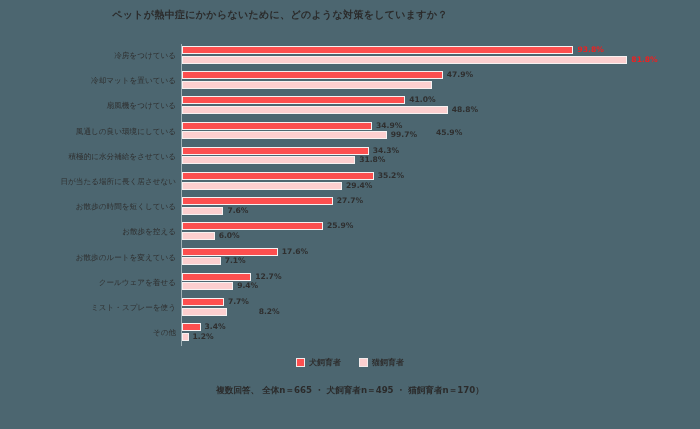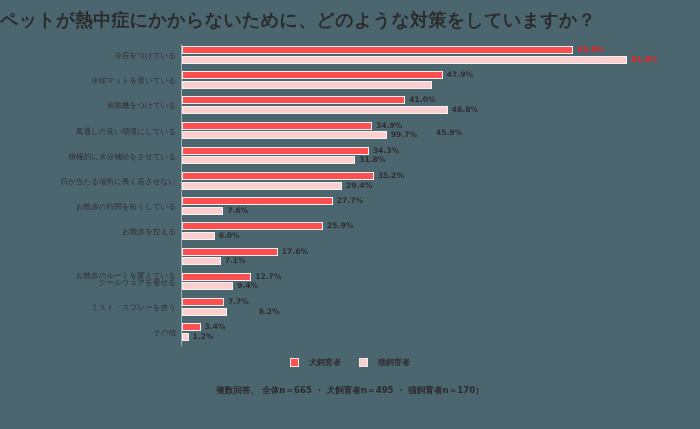--- a/index.html
+++ b/index.html
@@ -19,21 +19,21 @@
     width: 700px;
     height: 429px;
     box-sizing: border-box;
   }
   .chart-title {
     position: absolute;
     top: 8px;
     left: 0;
     width: 560px;
     text-align: center;
-    font-size: 18px;
+    font-size: 10px;
     font-weight: bold;
     color: #2b2b2b;
     letter-spacing: 0.3px;
     white-space: nowrap;
   }
   .plot {
     position: absolute;
     left: 0;
     top: 44px;
     width: 700px;
@@ -99,21 +99,21 @@
     left: 0;
     width: 700px;
     display: flex;
     justify-content: center;
     align-items: center;
     gap: 18px;
   }
   .legend-item {
     display: flex;
     align-items: center;
-    gap: 10px;
+    gap: 4px;
     justify-content: space-between;
   }
   .legend-swatch {
     width: 9px;
     height: 9px;
     display: inline-block;
     border: 1px solid #f2eaea;
     box-sizing: border-box;
   }
   .legend-swatch.dog { background: #fd4f4f; }
@@ -213,21 +213,21 @@
         <div class="row" style="top: 176.4px;">
           <div class="cat-label" style="top: 7px;">お散歩を控える</div>
           <div class="bars">
             <div class="bar dog" style="top: 2px; width: 141.011px; height: 8px;"></div>
             <div class="bar-value" style="left: 145.011px; top: 2px;">25.9%</div>
             <div class="bar cat" style="top: 11.5px; width: 32.6667px; height: 8px;"></div>
             <div class="bar-value" style="left: 36.6667px; top: 11.5px;">6.0%</div>
           </div>
         </div>
         <div class="row" style="top: 201.6px;">
-          <div class="cat-label" style="top: 25px;">お散歩のルートを変えている</div>
+          <div class="cat-label" style="top: 7px;">お散歩のルートを変えている</div>
           <div class="bars">
             <div class="bar dog" style="top: 2px; width: 95.8222px; height: 8px;"></div>
             <div class="bar-value" style="left: 99.8222px; top: 2px;">17.6%</div>
             <div class="bar cat" style="top: 11.5px; width: 38.6556px; height: 8px;"></div>
             <div class="bar-value" style="left: 42.6556px; top: 11.5px;">7.1%</div>
           </div>
         </div>
         <div class="row" style="top: 226.8px;">
           <div class="cat-label" style="top: 7px;">クールウェアを着せる</div>
           <div class="bars">

